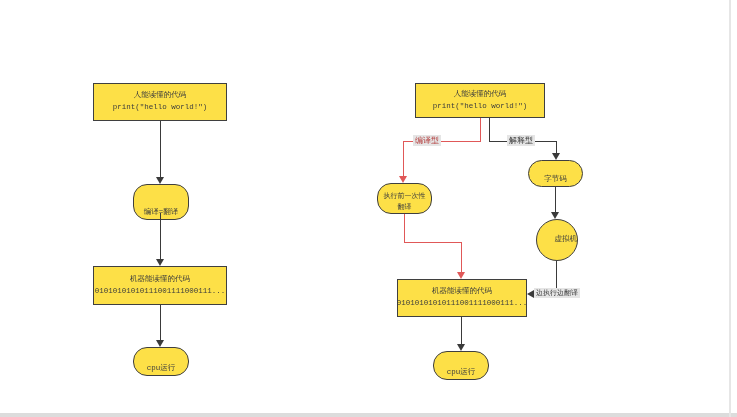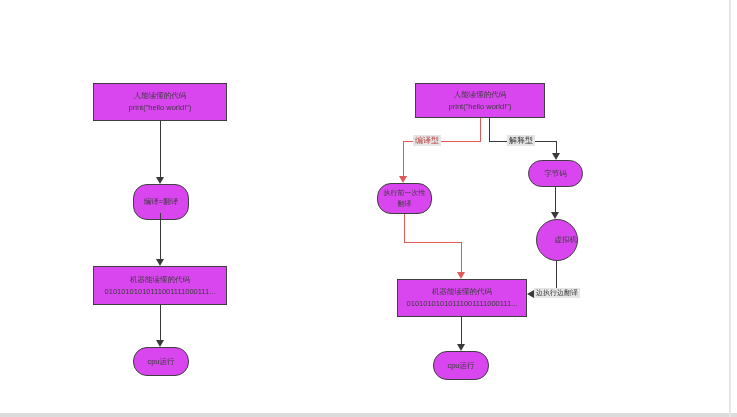--- a/index.html
+++ b/index.html
@@ -4,25 +4,25 @@
 <style>
   html,body{margin:0;padding:0;background:#fff;}
   .slide{
     position:relative;width:737px;height:417px;background:#ffffff;overflow:hidden;
     font-family:"Liberation Sans","DejaVu Sans",sans-serif;color:#444;
   }
   .brand{position:absolute;left:12px;top:8px;font-size:12px;color:#8a8a8a;letter-spacing:1.5px;}
   .title{position:absolute;left:17px;top:29px;font-size:26px;font-weight:800;color:#2fa6d9;letter-spacing:0.5px;}
   
   .node{
-    position:absolute;border:1.3px solid #3f3f3f;background:#d946ef;box-sizing:border-box;
+    position:absolute;border:1.3px solid #3f3f3f;background:#fde047;box-sizing:border-box;
     display:flex;flex-direction:column;align-items:center;justify-content:center;
-    text-align:center;font-size:7.5px;line-height:1.55;color:#3c3c3c;
+    text-align:center;font-size:7.5px;line-height:1.55;color:#3c3c3c;font-family:Liberation Mono, monospace;
   }
-  .stadium{border-radius:14px;}
+  .stadium{border-radius:14px;justify-content:flex-end;}
   .circle{border-radius:50%;align-items:flex-end;}
   
   .vl{position:absolute;width:1.2px;background:#3a3a3a;}
   .hl{position:absolute;height:1.2px;background:#3a3a3a;}
   .vl.red,.hl.red{background:#e05858;}
   .ad{position:absolute;width:0;height:0;border-left:4px solid transparent;border-right:4px solid transparent;border-top:7px solid #3a3a3a;}
   .ad.red{border-top-color:#e05858;}
   .al{position:absolute;width:0;height:0;border-top:4px solid transparent;border-bottom:4px solid transparent;border-right:7px solid #3a3a3a;}
   .edge-label{position:absolute;background:#e5e5e5;padding:0 2px;font-size:8px;color:#3a3a3a;white-space:nowrap;}
   .edge-label.red{color:#b54040;}

